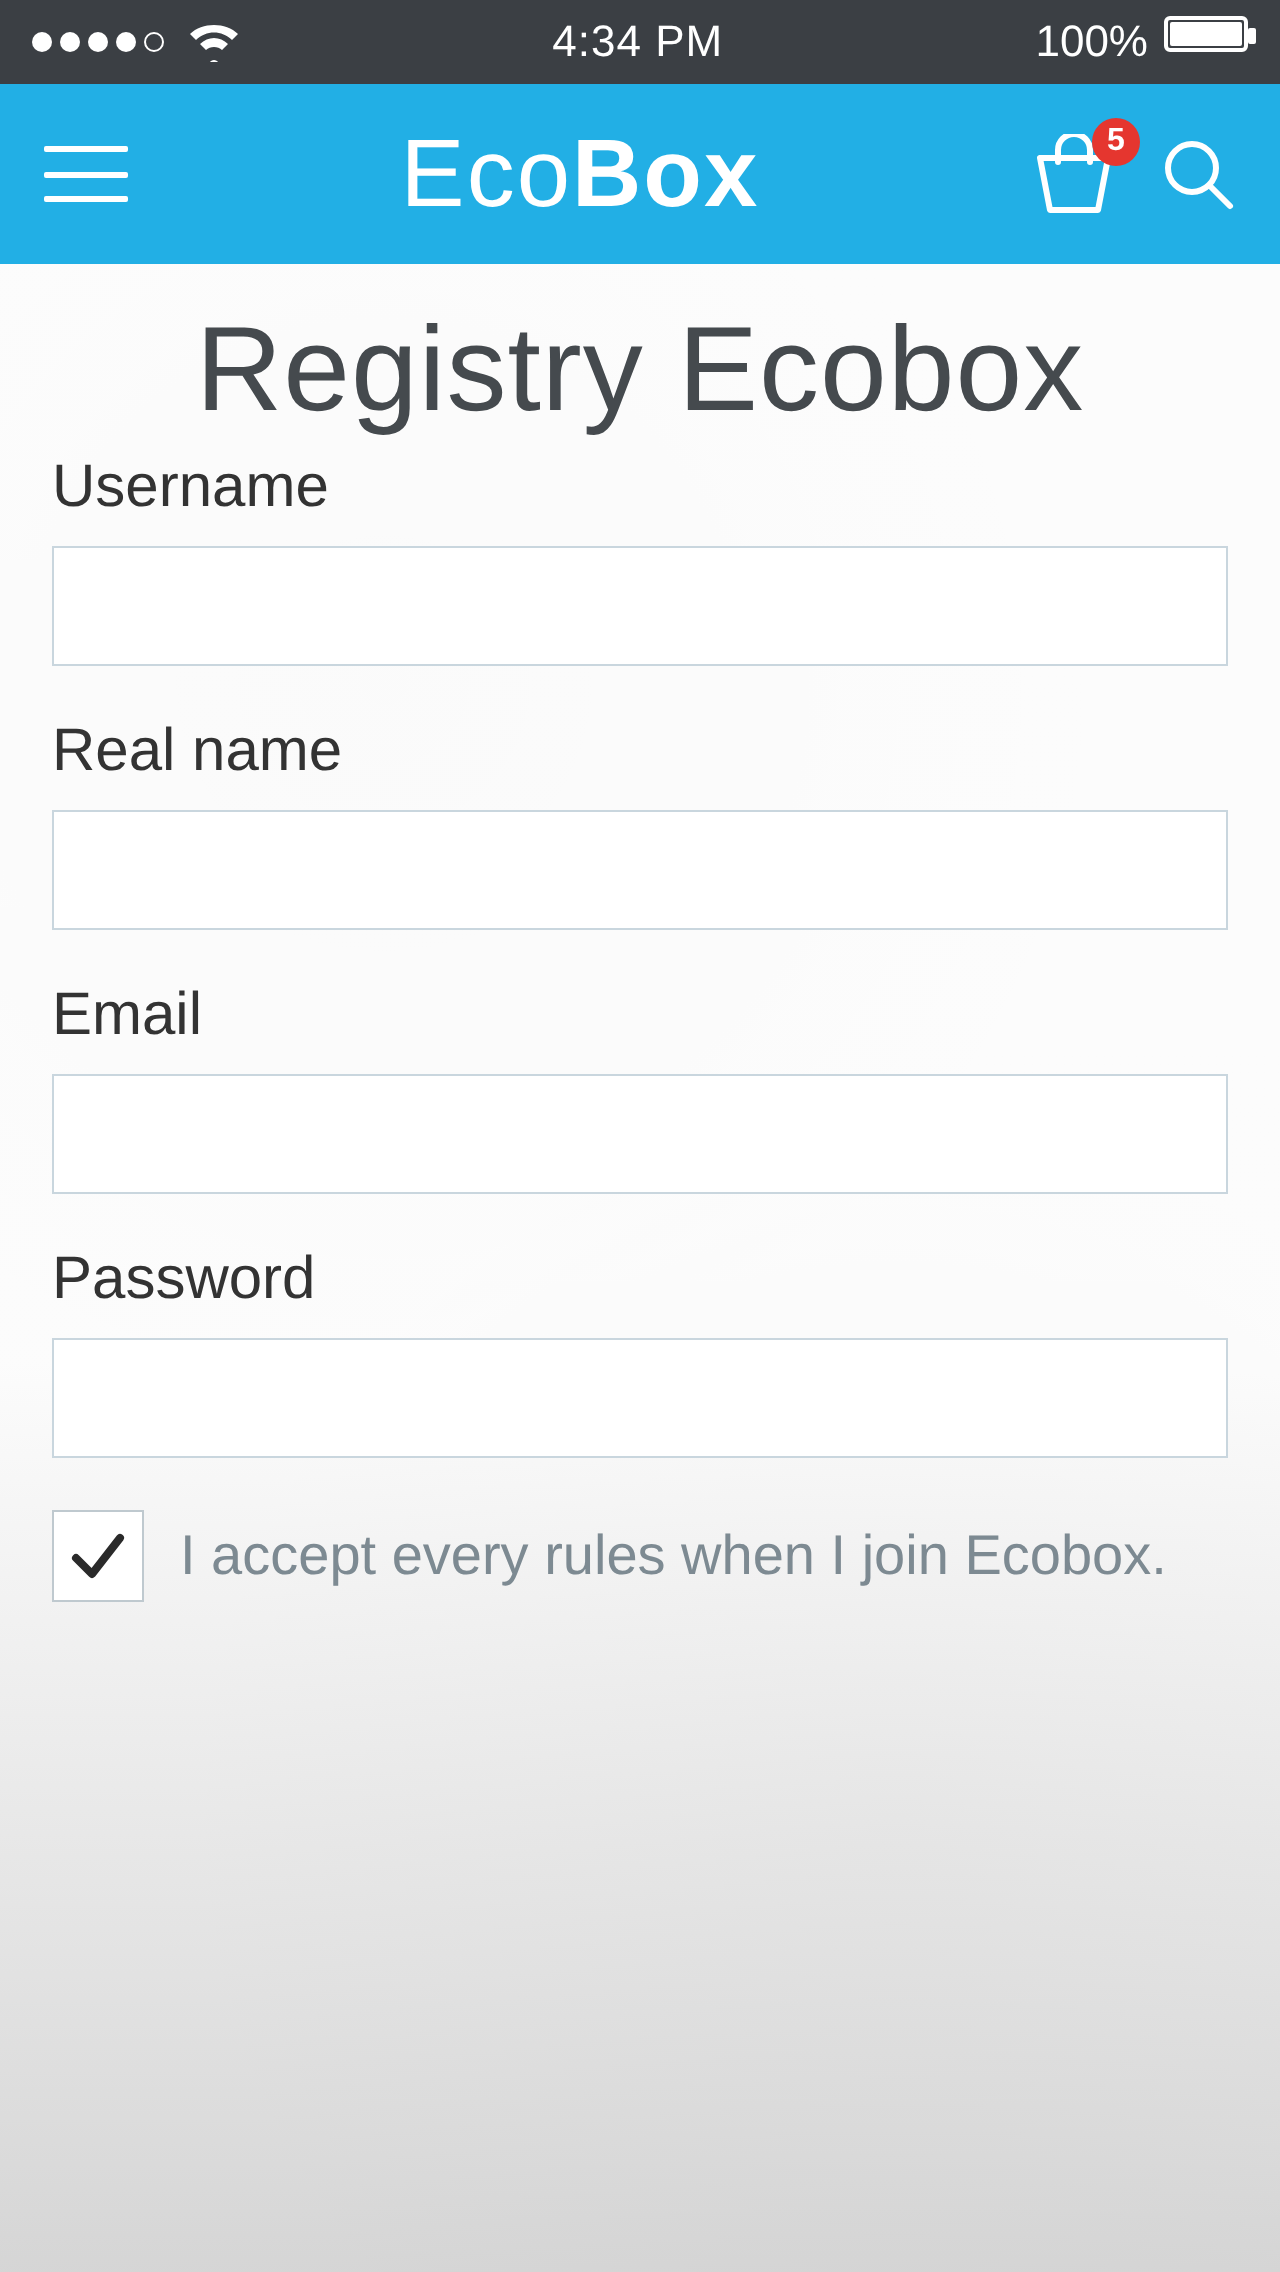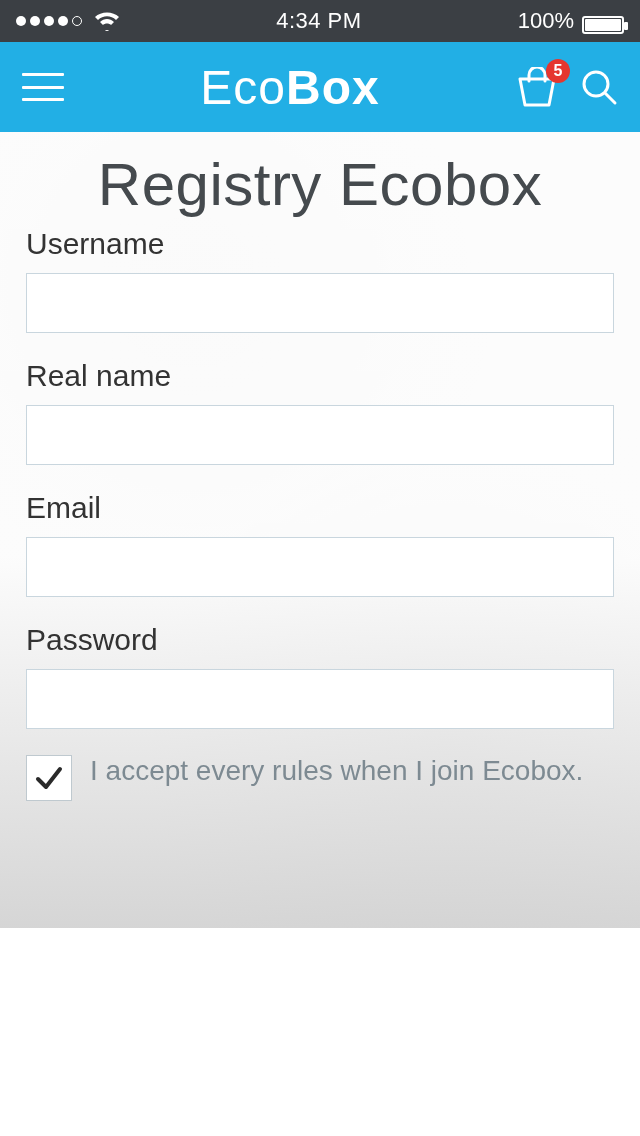--- a/index.html
+++ b/index.html
@@ -1,20 +1,20 @@
 <!DOCTYPE html>
 <html><head>
 <meta charset="utf-8">
 <style>
 * { margin: 0; padding: 0; box-sizing: border-box; }
 html, body { width: 640px; height: 1136px; font-family: "Helvetica Neue", Helvetica, Arial, sans-serif; overflow: hidden; }
 
 .screen {
   width: 640px;
-  height: 928px;
+  height: 1136px;
   position: relative;
   background:
     linear-gradient(180deg, rgba(255,255,255,0.88), rgba(255,255,255,0.86) 60%, rgba(210,210,210,0.85) 100%),
     radial-gradient(circle at 30% 30%, rgba(0,0,0,0.05), transparent 40%),
     radial-gradient(circle at 70% 80%, rgba(0,0,0,0.08), transparent 35%),
     #e9e9e9;
 }
 
 
 .status-bar {
@@ -27,21 +27,21 @@
   justify-content: space-between;
   padding: 0 16px;
   font-size: 22px;
 }
 .status-left { display: flex; align-items: center; gap: 12px; }
 .signal-dots { display: flex; gap: 4px; align-items: center; }
 .signal-dots .dot { width: 10px; height: 10px; border-radius: 50%; background: #fff; }
 .signal-dots .dot.hollow { background: transparent; border: 1.5px solid #fff; width: 10px; height: 10px; }
 .wifi-icon svg { display:block; }
 .status-center { font-size: 22px; letter-spacing: .5px; }
-.status-right { display: flex; align-items: flex-end; gap: 8px; font-size: 22px; }
+.status-right { display: flex; align-items: flex-start; gap: 8px; font-size: 22px; }
 .battery { width: 42px; height: 18px; border: 2px solid #fff; border-radius: 3px; position: relative; }
 .battery::after { content:""; position:absolute; right:-6px; top:4px; width:4px; height:8px; background:#fff; border-radius:1px; }
 .battery .fill { position:absolute; left:1px; top:1px; bottom:1px; right:1px; background:#fff; border-radius:1px; }
 
 
 .app-header {
   height: 90px;
   background: #22afe5;
   display: flex;
   align-items: center;
@@ -87,21 +87,21 @@
 .field input {
   width: 100%;
   height: 60px;
   border: 1px solid #c9d6de;
   background: #fff;
   font-size: 24px;
   padding: 0 14px;
   outline: none;
 }
 
-.accept-row { display:flex; gap: 18px; margin-top: 8px; margin-bottom: 36px; }
+.accept-row { display:flex; align-items:center; gap: 18px; margin-top: 8px; margin-bottom: 36px; }
 .checkbox {
   width: 46px; height: 46px; border: 1px solid #bfc9cf; background:#fff;
   display:flex; align-items:center; justify-content:center; cursor:pointer;
 }
 .checkbox svg { display:block; }
 .accept-text { font-size: 28px; color:#7d8a92; font-weight:300; }
 
 .submit-row { display:flex; justify-content:center; }
 .submit-btn {
   background:#1c9a95;

